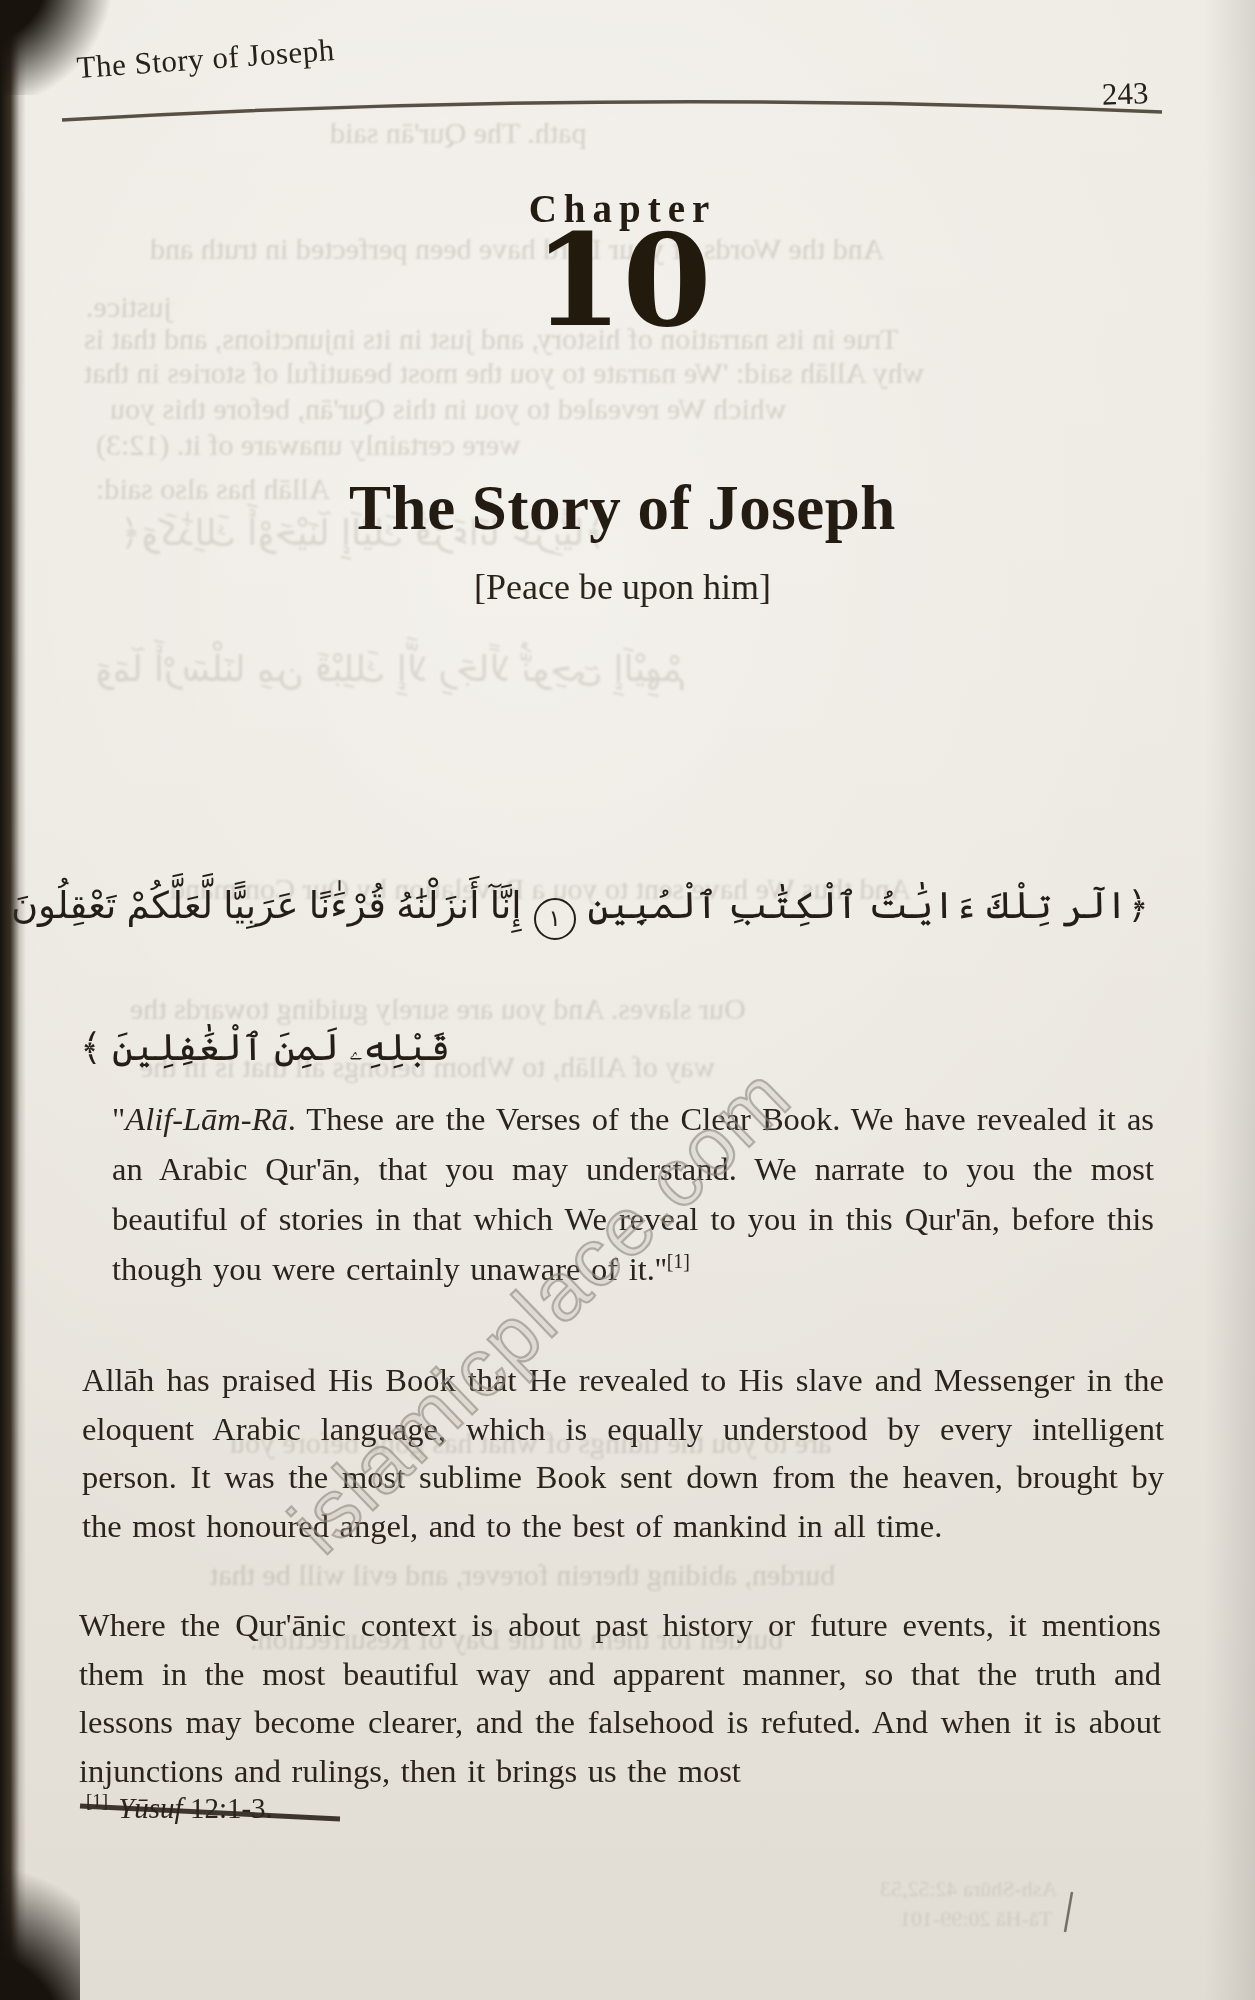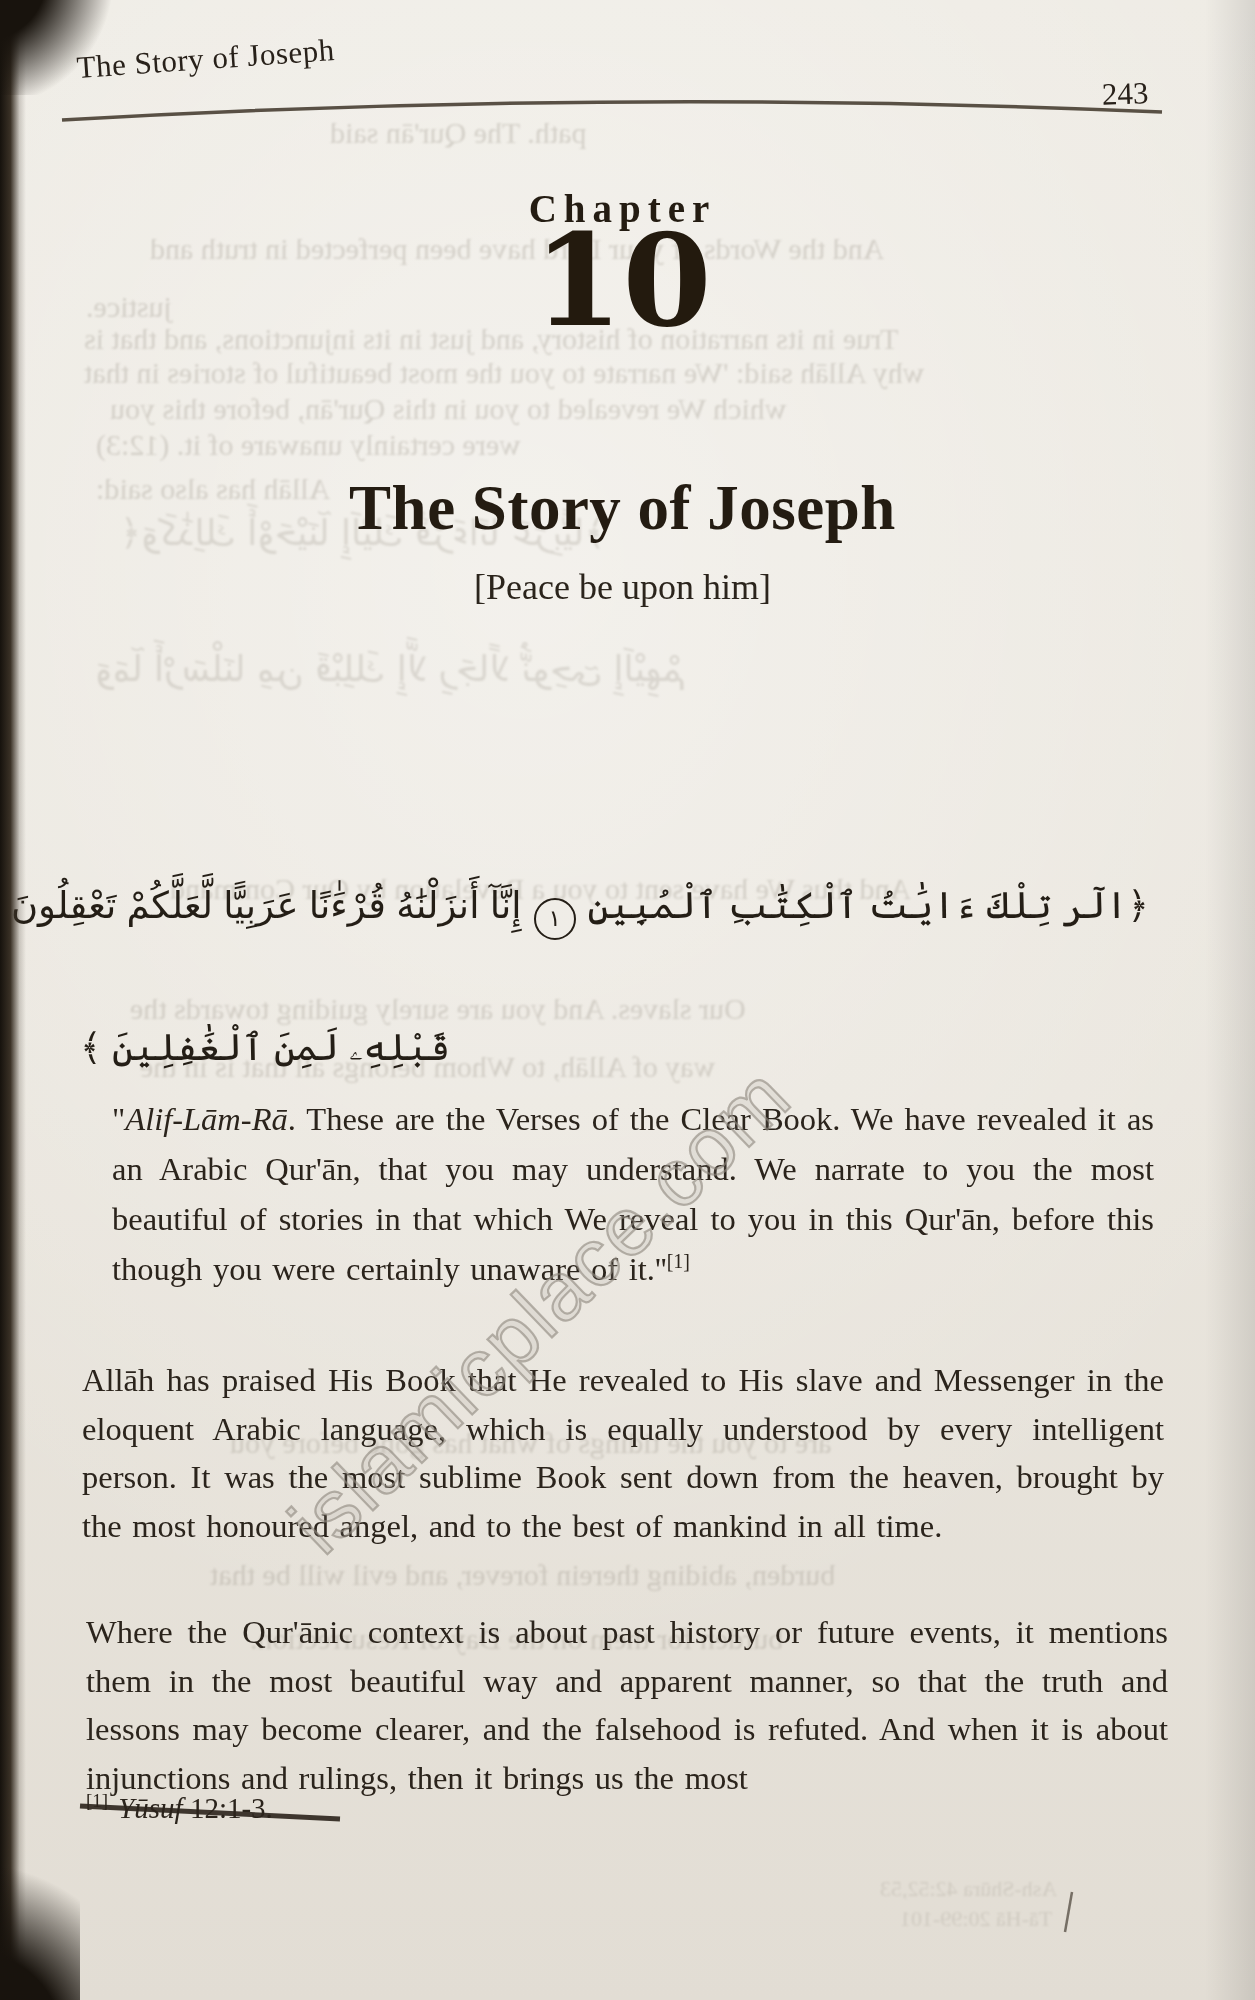--- a/index.html
+++ b/index.html
@@ -124,21 +124,21 @@
   <div class="subtitle">[Peace be upon him]</div>
 
 
   <div class="ayah-line ayah-1"><span>﴿الٓر تِلْكَ ءَايَٰتُ ٱلْكِتَٰبِ ٱلْمُبِينِ</span><span class="verse-num">١</span><span>إِنَّآ أَنزَلْنَٰهُ قُرْءَٰنًا عَرَبِيًّا لَّعَلَّكُمْ تَعْقِلُونَ</span><span class="verse-num">٢</span></div>
   <div class="ayah-line ayah-3">قَبْلِهِۦ لَمِنَ ٱلْغَٰفِلِينَ ﴾</div>
 
   <p class="body-text quote" style="margin:0;"><span>"</span><i>Alif-Lām-Rā</i><span>. These are the Verses of the Clear Book. We have revealed it as an Arabic Qur'ān, that you may understand. We narrate to you the most beautiful of stories in that which We reveal to you in this Qur'ān, before this though you were certainly unaware of it.''</span><sup class="ref">[1]</sup></p>
 
   <p class="body-text para2" style="margin:8px;">Allāh has praised His Book that He revealed to His slave and Messenger in the eloquent Arabic language, which is equally understood by every intelligent person. It was the most sublime Book sent down from the heaven, brought by the most honoured angel, and to the best of mankind in all time.</p>
 
-  <p class="body-text para3" style="margin:12px;">Where the Qur'ānic context is about past history or future events, it mentions them in the most beautiful way and apparent manner, so that the truth and lessons may become clearer, and the falsehood is refuted. And when it is about injunctions and rulings, then it brings us the most</p>
+  <p class="body-text para3" style="margin:5px;">Where the Qur'ānic context is about past history or future events, it mentions them in the most beautiful way and apparent manner, so that the truth and lessons may become clearer, and the falsehood is refuted. And when it is about injunctions and rulings, then it brings us the most</p>
 
   <div class="footnote"><span class="fn-marker">[1]</span><i>Yūsuf</i><span> 12:1-3.</span></div>
 
   <svg class="rules-svg" width="1255" height="2000" viewBox="0 0 1255 2000">
     <path d="M62,120 Q610,88 1162,112" stroke="#433a2e" stroke-width="3.5" fill="none" opacity="0.88"></path>
     <path d="M80,1806 L340,1819" stroke="#2b241c" stroke-width="5" fill="none" opacity="0.9"></path>
     <path d="M1072,1892 L1065,1932" stroke="#5a5248" stroke-width="2.5" fill="none" opacity="0.8"></path>
   </svg>
 
   <div class="watermark">islamicplace.com</div>

